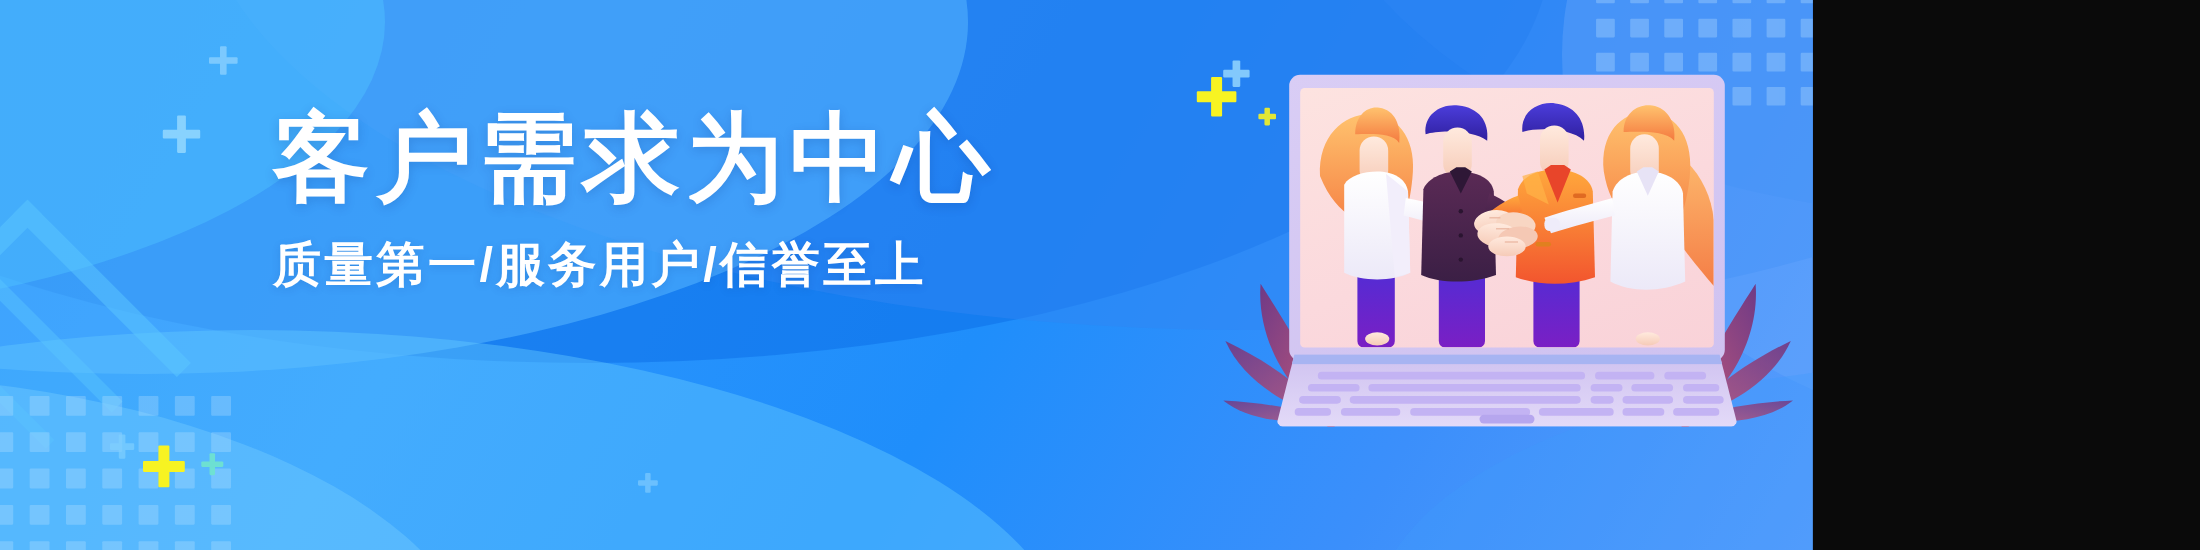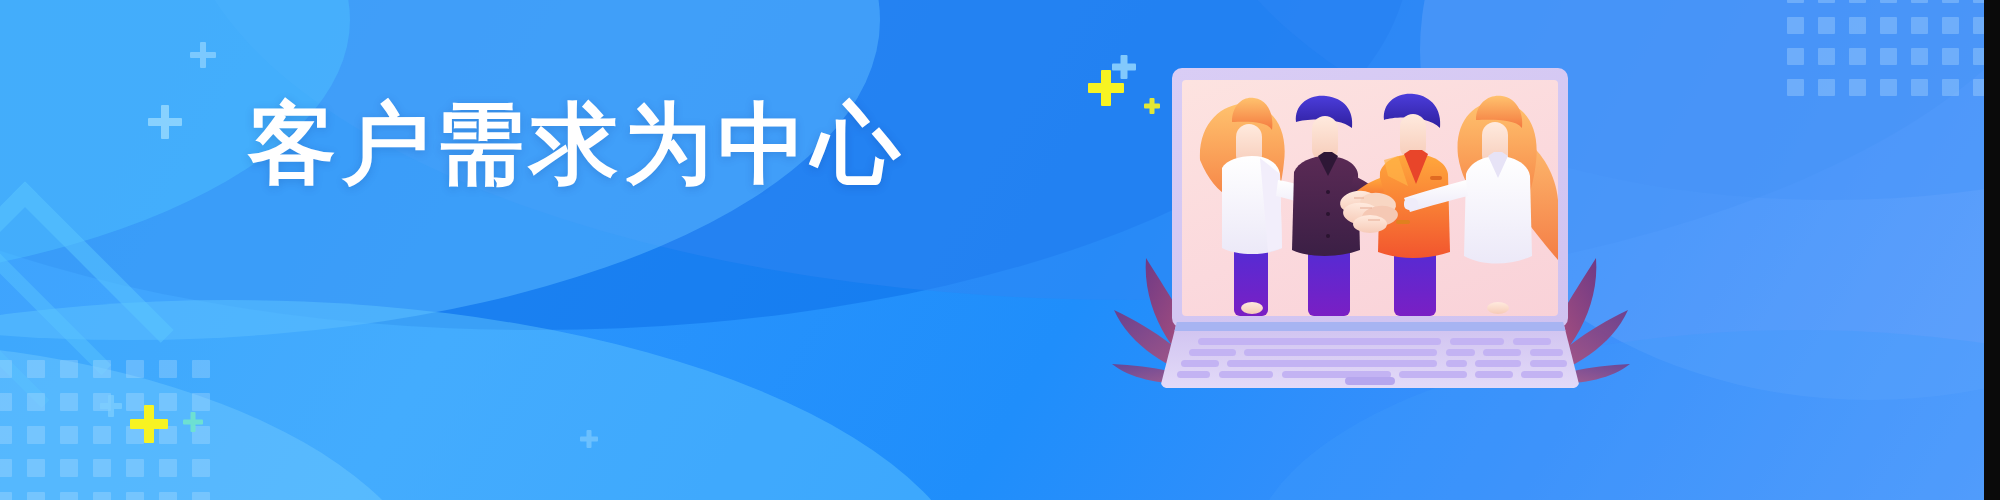--- a/index.html
+++ b/index.html
@@ -1,19 +1,19 @@
 <!DOCTYPE html>
 <html><head>
 <meta charset="utf-8">
 <style>
   * { margin:0; padding:0; box-sizing:border-box; }
   html,body { background:#0a0a0a; }
   .banner {
     position:relative;
-    width:1984px; height:500px;
+    width:1648px; height:500px;
     overflow:hidden;
     font-family:"Liberation Sans","DejaVu Sans",sans-serif;
     background:linear-gradient(120deg,#1e8cfb 0%,#2b95fd 28%,#1f8efb 55%,#3b8ffb 78%,#5a9dfc 100%);
   }
   
   .wave { position:absolute; border-radius:50%; }
   .w-deep1 {
     left:-340px; top:-430px; width:1750px; height:760px;
     background:#0c6fe8; opacity:.55;
   }
@@ -235,20 +235,21 @@
   <i class="plus p3"></i>
   <i class="plus p4"></i>
   <i class="plus p5"></i>
   <i class="plus p6"></i>
   <i class="plus p7"></i>
   <i class="plus p8"></i>
   <i class="plus p9"></i>
 
   <div class="text-block">
     <div class="headline">客户需求为中心</div>
+    <div class="subtitle">质量第一/服务用户/信誉至上</div>
   </div>
 
   <div class="laptop">
 
     <svg width="110" height="150" style="position:absolute;left:-48px;top:170px;">
       <defs>
         <linearGradient id="lg1" x1="0" y1="0" x2="1" y2="1">
           <stop offset="0%" stop-color="#6f3a86"></stop>
             <stop offset="100%" stop-color="#c0587a"></stop>
         </linearGradient>

